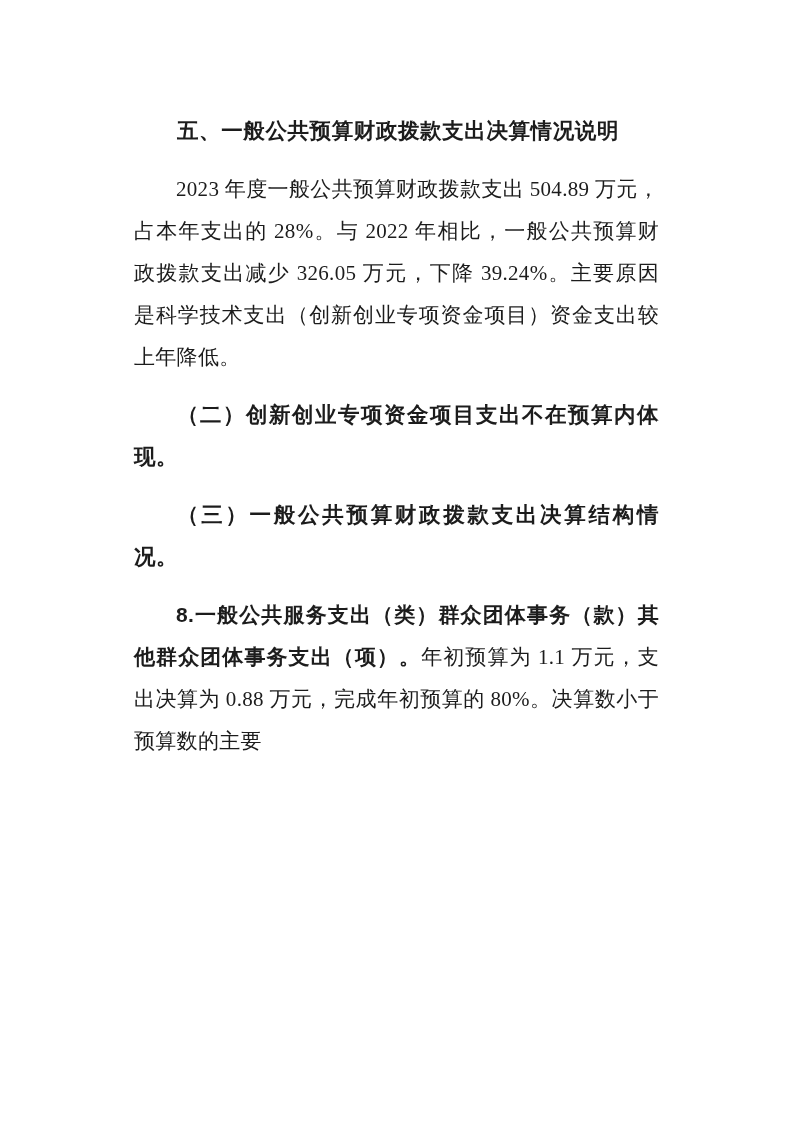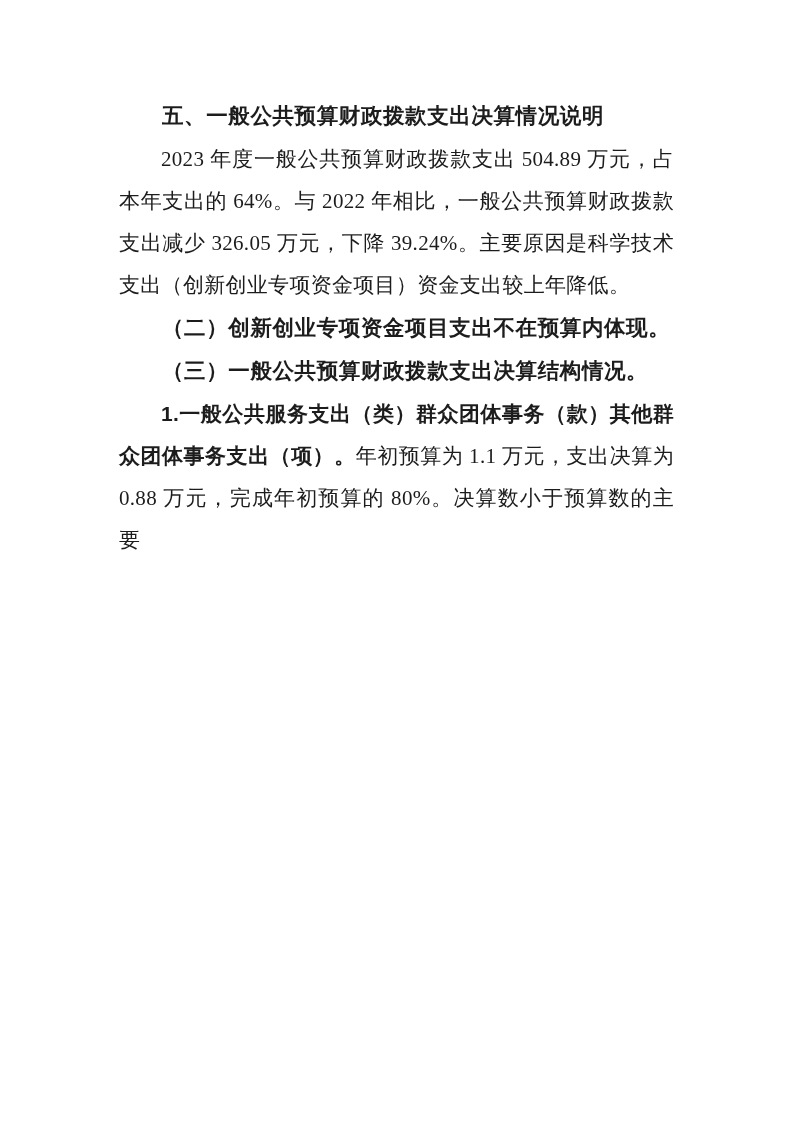--- a/index.html
+++ b/index.html
@@ -17,21 +17,21 @@
     color: #1c1c1c;
     box-sizing: border-box;
   }
   .content {
     position: absolute;
     left: 118px;
     top: 94px;
     width: 557px;
   }
   .content p {
-    margin: 1px;
+    margin: 16px;
     padding: 0;
     font-size: 21px;
     line-height: 42px;
     text-align: justify;
     text-indent: 2em;
     letter-spacing: 0.3px;
     word-break: break-all;
   }
   .content p.heading {
     font-family: "Liberation Sans", sans-serif;
@@ -44,18 +44,18 @@
     font-family: "Liberation Sans", sans-serif;
     font-weight: 700;
   }
 </style>
 </head>
 <body>
 
 <div class="page">
   <div class="content">
       <p class="heading"><span class="run run-bold">五、一般公共预算财政拨款支出决算情况说明</span></p>
-      <p class="body"><span class="run">2023 年度一般公共预算财政拨款支出 504.89 万元，占本年支出的 64%。与 2022 年相比，一般公共预算财政拨款支出减少 326.05 万元，下降 39.24%。主要原因是科学技术支出（创新创业专项资金项目）资金支出较上年降低。</span></p>
+      <p class="body"><span class="run">2023 年度一般公共预算财政拨款支出 504.89 万元，占本年支出的 28%。与 2022 年相比，一般公共预算财政拨款支出减少 326.05 万元，下降 39.24%。主要原因是科学技术支出（创新创业专项资金项目）资金支出较上年降低。</span></p>
       <p class="heading"><span class="run run-bold">（二）创新创业专项资金项目支出不在预算内体现。</span></p>
       <p class="heading"><span class="run run-bold">（三）一般公共预算财政拨款支出决算结构情况。</span></p>
-      <p class="body"><span class="run run-bold">1.一般公共服务支出（类）群众团体事务（款）其他群众团体事务支出（项）。</span><span class="run">年初预算为 1.1 万元，支出决算为 0.88 万元，完成年初预算的 80%。决算数小于预算数的主要</span></p>
+      <p class="body"><span class="run run-bold">8.一般公共服务支出（类）群众团体事务（款）其他群众团体事务支出（项）。</span><span class="run">年初预算为 1.1 万元，支出决算为 0.88 万元，完成年初预算的 80%。决算数小于预算数的主要</span></p>
     </div>
 </div>
 
 </body></html>

